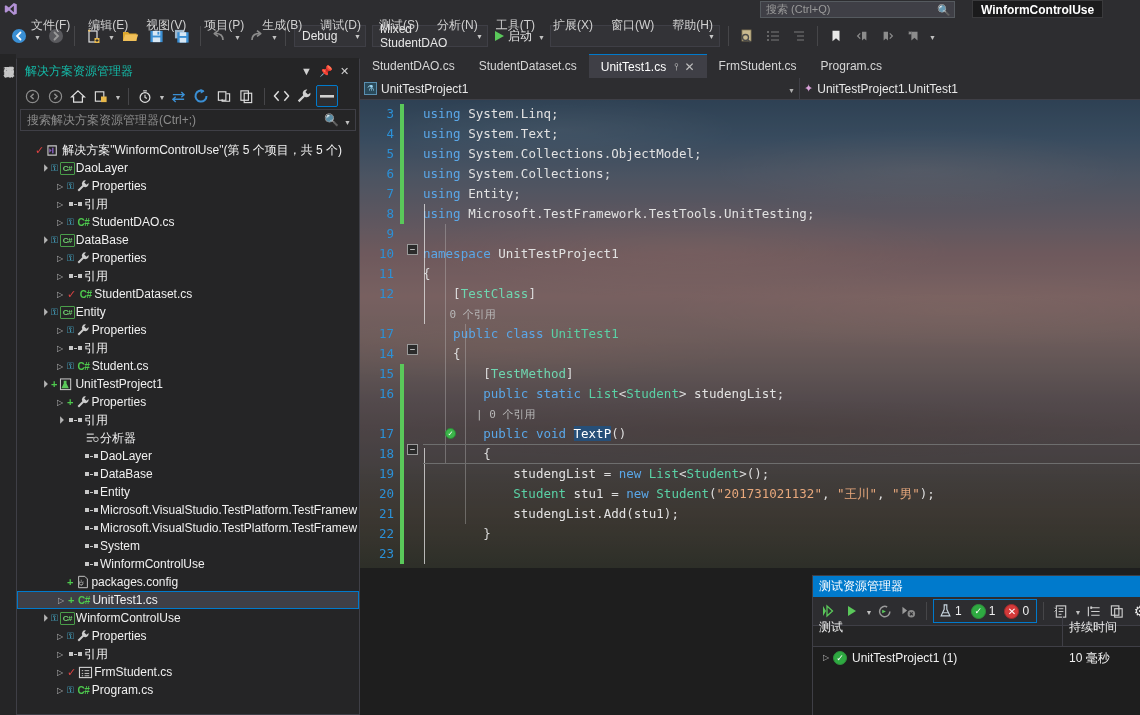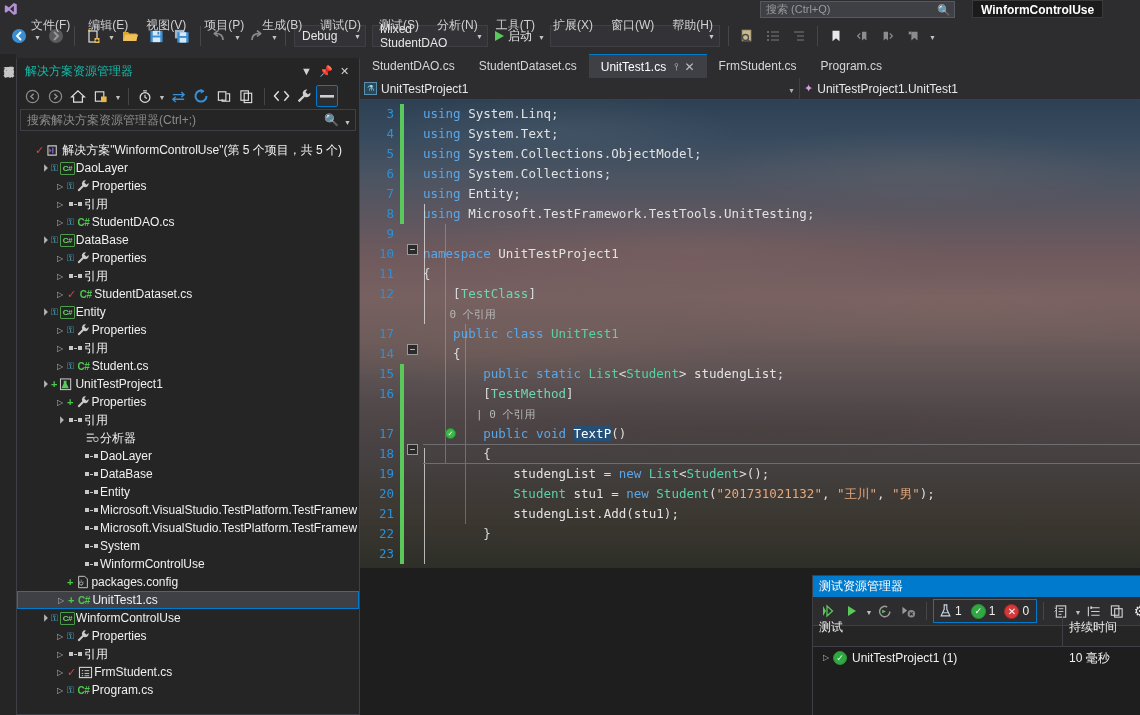--- a/index.html
+++ b/index.html
@@ -960,22 +960,22 @@
             <div class="cline"><span class="k-blue">using</span>&nbsp;<span class="k-plain">System</span><span class="k-punct">.</span><span class="k-plain">Collections</span><span class="k-punct">;</span></div>
             <div class="cline"><span class="k-blue">using</span>&nbsp;<span class="k-plain">Entity</span><span class="k-punct">;</span></div>
             <div class="cline"><span class="k-blue">using</span>&nbsp;<span class="k-plain">Microsoft</span><span class="k-punct">.</span><span class="k-plain">TestFramework</span><span class="k-punct">.</span><span class="k-plain">TestTools</span><span class="k-punct">.</span><span class="k-plain">UnitTesting</span><span class="k-punct">;</span></div>
             <div class="cline">&nbsp;</div>
             <div class="cline"><span class="k-blue">namespace</span>&nbsp;<span class="k-plain">UnitTestProject1</span></div>
             <div class="cline"><span class="k-punct">{</span></div>
             <div class="cline">&nbsp;&nbsp;&nbsp;&nbsp;<span class="k-punct">[</span><span class="k-attr">TestClass</span><span class="k-punct">]</span></div>
             <div class="cline"><span class="k-hint">&nbsp;&nbsp;&nbsp;&nbsp;0&nbsp;个引用</span></div>
             <div class="cline">&nbsp;&nbsp;&nbsp;&nbsp;<span class="k-blue">public</span>&nbsp;<span class="k-blue">class</span>&nbsp;<span class="k-green">UnitTest1</span></div>
             <div class="cline">&nbsp;&nbsp;&nbsp;&nbsp;<span class="k-punct">{</span></div>
+            <div class="cline">&nbsp;&nbsp;&nbsp;&nbsp;&nbsp;&nbsp;&nbsp;&nbsp;<span class="k-punct">[</span><span class="k-attr">TestMethod</span><span class="k-punct">]</span></div>
             <div class="cline">&nbsp;&nbsp;&nbsp;&nbsp;&nbsp;&nbsp;&nbsp;&nbsp;<span class="k-blue">public</span>&nbsp;<span class="k-blue">static</span>&nbsp;<span class="k-green">List</span><span class="k-punct">&lt;</span><span class="k-green">Student</span><span class="k-punct">&gt;</span>&nbsp;<span class="k-plain">studengList</span><span class="k-punct">;</span></div>
-            <div class="cline">&nbsp;&nbsp;&nbsp;&nbsp;&nbsp;&nbsp;&nbsp;&nbsp;<span class="k-punct">[</span><span class="k-attr">TestMethod</span><span class="k-punct">]</span></div>
             <div class="cline"><span class="k-hint">&nbsp;&nbsp;&nbsp;&nbsp;&nbsp;&nbsp;&nbsp;&nbsp;|&nbsp;0&nbsp;个引用</span></div>
             <div class="cline">&nbsp;&nbsp;&nbsp;&nbsp;&nbsp;&nbsp;&nbsp;&nbsp;<span class="k-blue">public</span>&nbsp;<span class="k-blue">void</span>&nbsp;<span class="k-plain sel-token">TextP</span><span class="k-punct">()</span></div>
             <div class="cline">&nbsp;&nbsp;&nbsp;&nbsp;&nbsp;&nbsp;&nbsp;&nbsp;<span class="k-punct">{</span></div>
             <div class="cline">&nbsp;&nbsp;&nbsp;&nbsp;&nbsp;&nbsp;&nbsp;&nbsp;&nbsp;&nbsp;&nbsp;&nbsp;<span class="k-plain">studengList</span>&nbsp;<span class="k-punct">=</span>&nbsp;<span class="k-blue">new</span>&nbsp;<span class="k-green">List</span><span class="k-punct">&lt;</span><span class="k-green">Student</span><span class="k-punct">&gt;();</span></div>
             <div class="cline">&nbsp;&nbsp;&nbsp;&nbsp;&nbsp;&nbsp;&nbsp;&nbsp;&nbsp;&nbsp;&nbsp;&nbsp;<span class="k-green">Student</span>&nbsp;<span class="k-plain">stu1</span>&nbsp;<span class="k-punct">=</span>&nbsp;<span class="k-blue">new</span>&nbsp;<span class="k-green">Student</span><span class="k-punct">(</span><span class="k-str">"201731021132"</span><span class="k-punct">,</span>&nbsp;<span class="k-str">"王川"</span><span class="k-punct">,</span>&nbsp;<span class="k-str">"男"</span><span class="k-punct">);</span></div>
             <div class="cline">&nbsp;&nbsp;&nbsp;&nbsp;&nbsp;&nbsp;&nbsp;&nbsp;&nbsp;&nbsp;&nbsp;&nbsp;<span class="k-plain">studengList</span><span class="k-punct">.</span><span class="k-plain">Add</span><span class="k-punct">(</span><span class="k-plain">stu1</span><span class="k-punct">);</span></div>
             <div class="cline">&nbsp;&nbsp;&nbsp;&nbsp;&nbsp;&nbsp;&nbsp;&nbsp;<span class="k-punct">}</span></div>
             <div class="cline">&nbsp;</div>
             <div class="cline">&nbsp;&nbsp;&nbsp;&nbsp;<span class="k-punct">}</span></div>
           </div>

